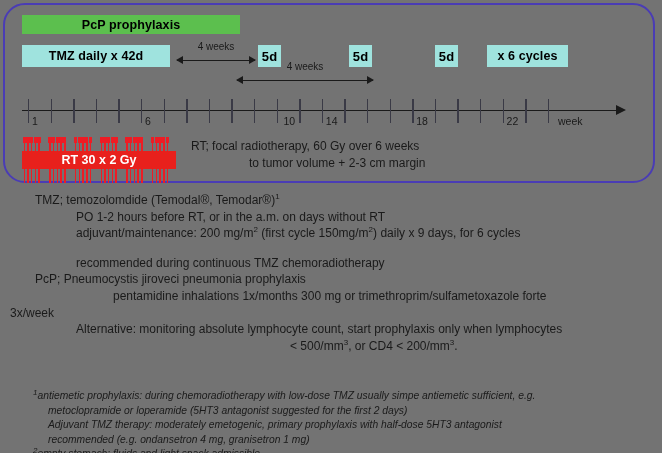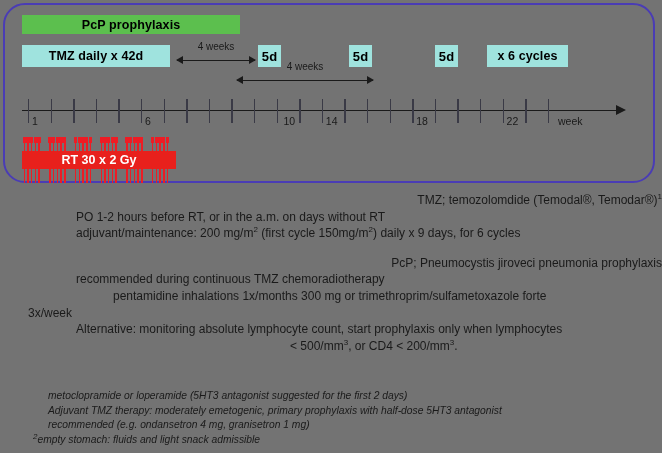--- a/index.html
+++ b/index.html
@@ -166,24 +166,24 @@
   
   #body-text {
     position: absolute;
     left: 0; top: 192px;
     width: 662px;
     font-size: 12px;
     line-height: 16.6px;
     color: #1a1a1a;
   }
   .tline { display: block; white-space: nowrap; }
-  .ind0 { padding-left: 35px; text-align: right; }
+  .ind0 { padding-left: 35px; }
   .ind1 { padding-left: 76px; }
   .ind2 { padding-left: 113px; }
-  .ind-left { padding-left: 28px; }
+  .ind-left { padding-left: 10px; }
   .ind-right { padding-left: 290px; }
   .gap { display: block; height: 13px; }
   sup { font-size: 8px; vertical-align: super; line-height: 0; }
 
   
   #footnotes {
     position: absolute;
     left: 0; top: 389px;
     width: 662px;
     font-size: 10.3px;
@@ -325,48 +325,53 @@
           <span class="rt-frac" style="left: 137.233px;"></span>
           <span class="rt-frac-cap" style="left: 136.333px;"></span>
           <span class="rt-frac" style="left: 140.933px;"></span>
           <span class="rt-frac-cap" style="left: 140.033px;"></span>
           <span class="rt-frac" style="left: 144.633px;"></span>
           <span class="rt-frac-cap" style="left: 143.733px;"></span>
         </div>
       <div id="rt-bar">RT 30 x 2 Gy</div>
     </div>
 
+    <div id="rt-desc">
+      <span class="l1">RT; focal radiotherapy, 60 Gy over 6 weeks</span>
+      <span class="l2">to tumor volume + 2-3 cm margin</span>
+    </div>
   </div>
 
   <div id="body-text">
 
     <span class="tline ind0"><span>TMZ; temozolomdide (Temodal®, Temodar®)</span><sup>1</sup></span>
 
 
     <span class="tline ind1">PO 1-2 hours before RT, or in the a.m. on days without RT</span>
 
     <span class="tline ind1"><span>adjuvant/maintenance: 200 mg/m</span><sup>2</sup><span> (first cycle 150mg/m</span><sup>2</sup><span>) daily x 9 days, for 6 cycles</span></span>
 
     <span class="gap"></span>
 
+    <span class="tline ind1">recommended during continuous TMZ chemoradiotherapy</span>
+
     <span class="tline ind0">PcP; Pneumocystis jiroveci pneumonia prophylaxis</span>
-
-    <span class="tline ind1">recommended during continuous TMZ chemoradiotherapy</span>
 
     <span class="tline ind2">pentamidine inhalations 1x/months 300 mg or trimethroprim/sulfametoxazole forte</span>
 
     <span class="tline ind-left">3x/week</span>
 
     <span class="tline ind1">Alternative: monitoring absolute lymphocyte count, start prophylaxis only when lymphocytes</span>
 
     <span class="tline ind-right"><span>&lt; 500/mm</span><sup>3</sup><span>, or CD4 &lt; 200/mm</span><sup>3</sup><span>.</span></span>
   </div>
 
   <div id="footnotes">
 
+    <span class="fline f-ind0"><sup>1</sup><span>antiemetic prophylaxis: during chemoradiotherapy with low-dose TMZ usually simpe antiemetic sufficient, e.g.</span></span>
 
     <span class="fline f-ind1">metoclopramide or loperamide (5HT3 antagonist suggested for the first 2 days)</span>
 
     <span class="fline f-ind1">Adjuvant TMZ therapy: moderately emetogenic, primary prophylaxis with half-dose 5HT3 antagonist</span>
 
     <span class="fline f-ind1">recommended (e.g. ondansetron 4 mg, granisetron 1 mg)</span>
 
     <span class="fline f-ind0"><sup>2</sup><span>empty stomach: fluids and light snack admissible</span></span>
   </div>
 

